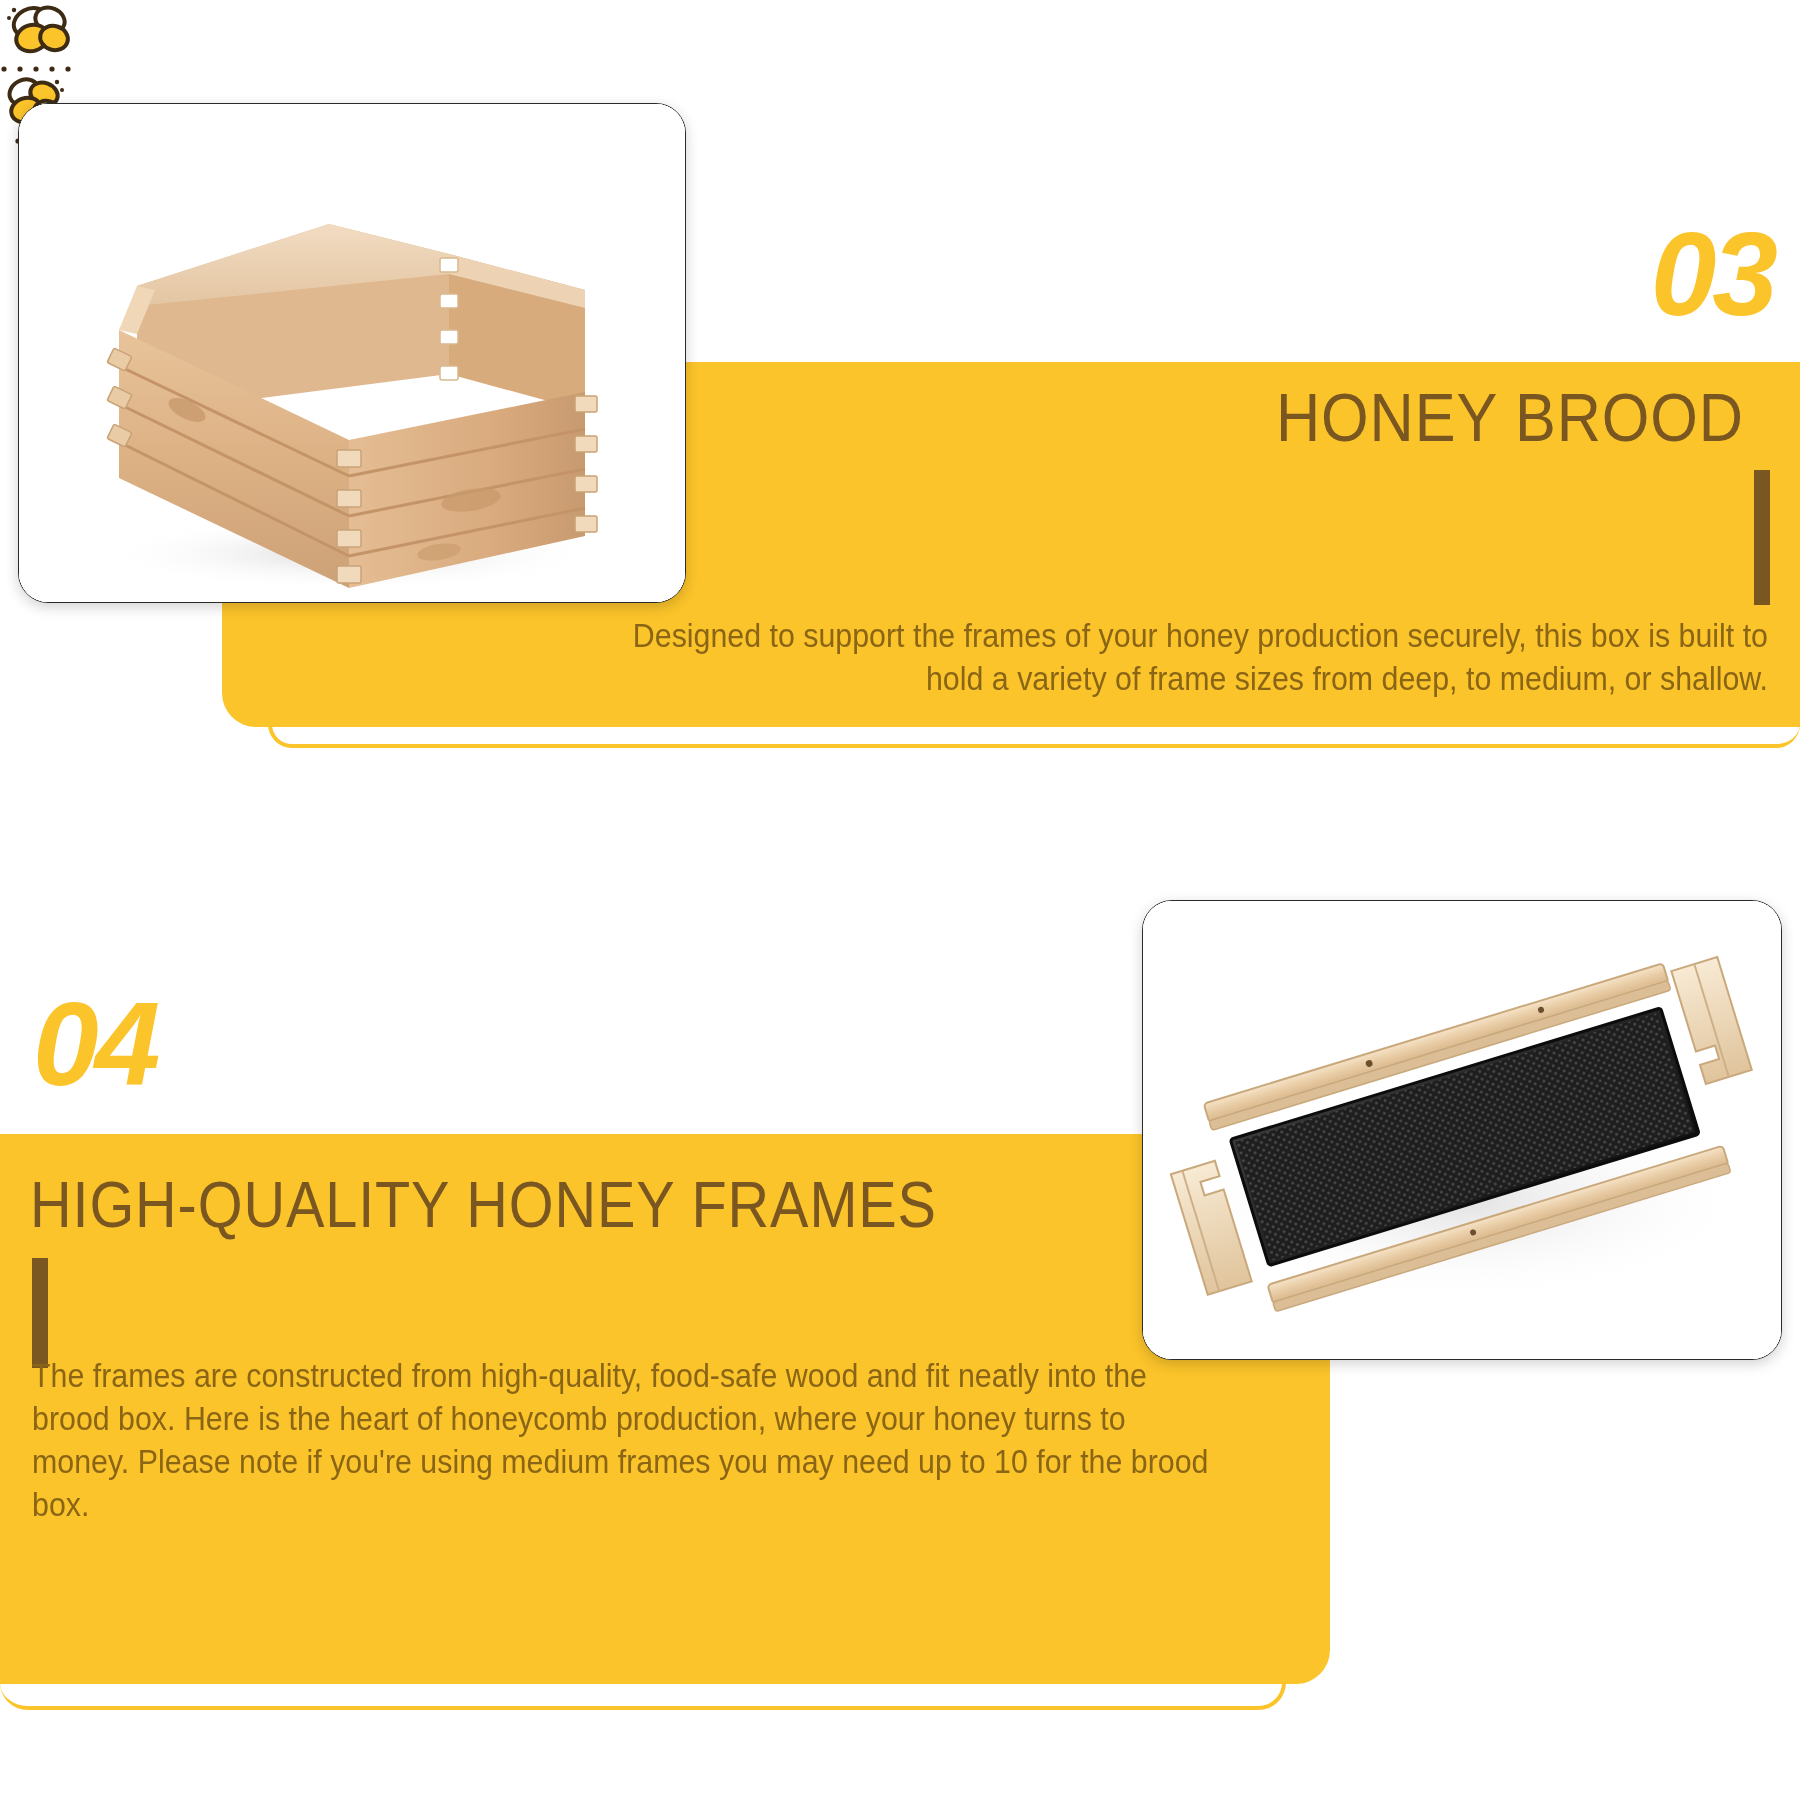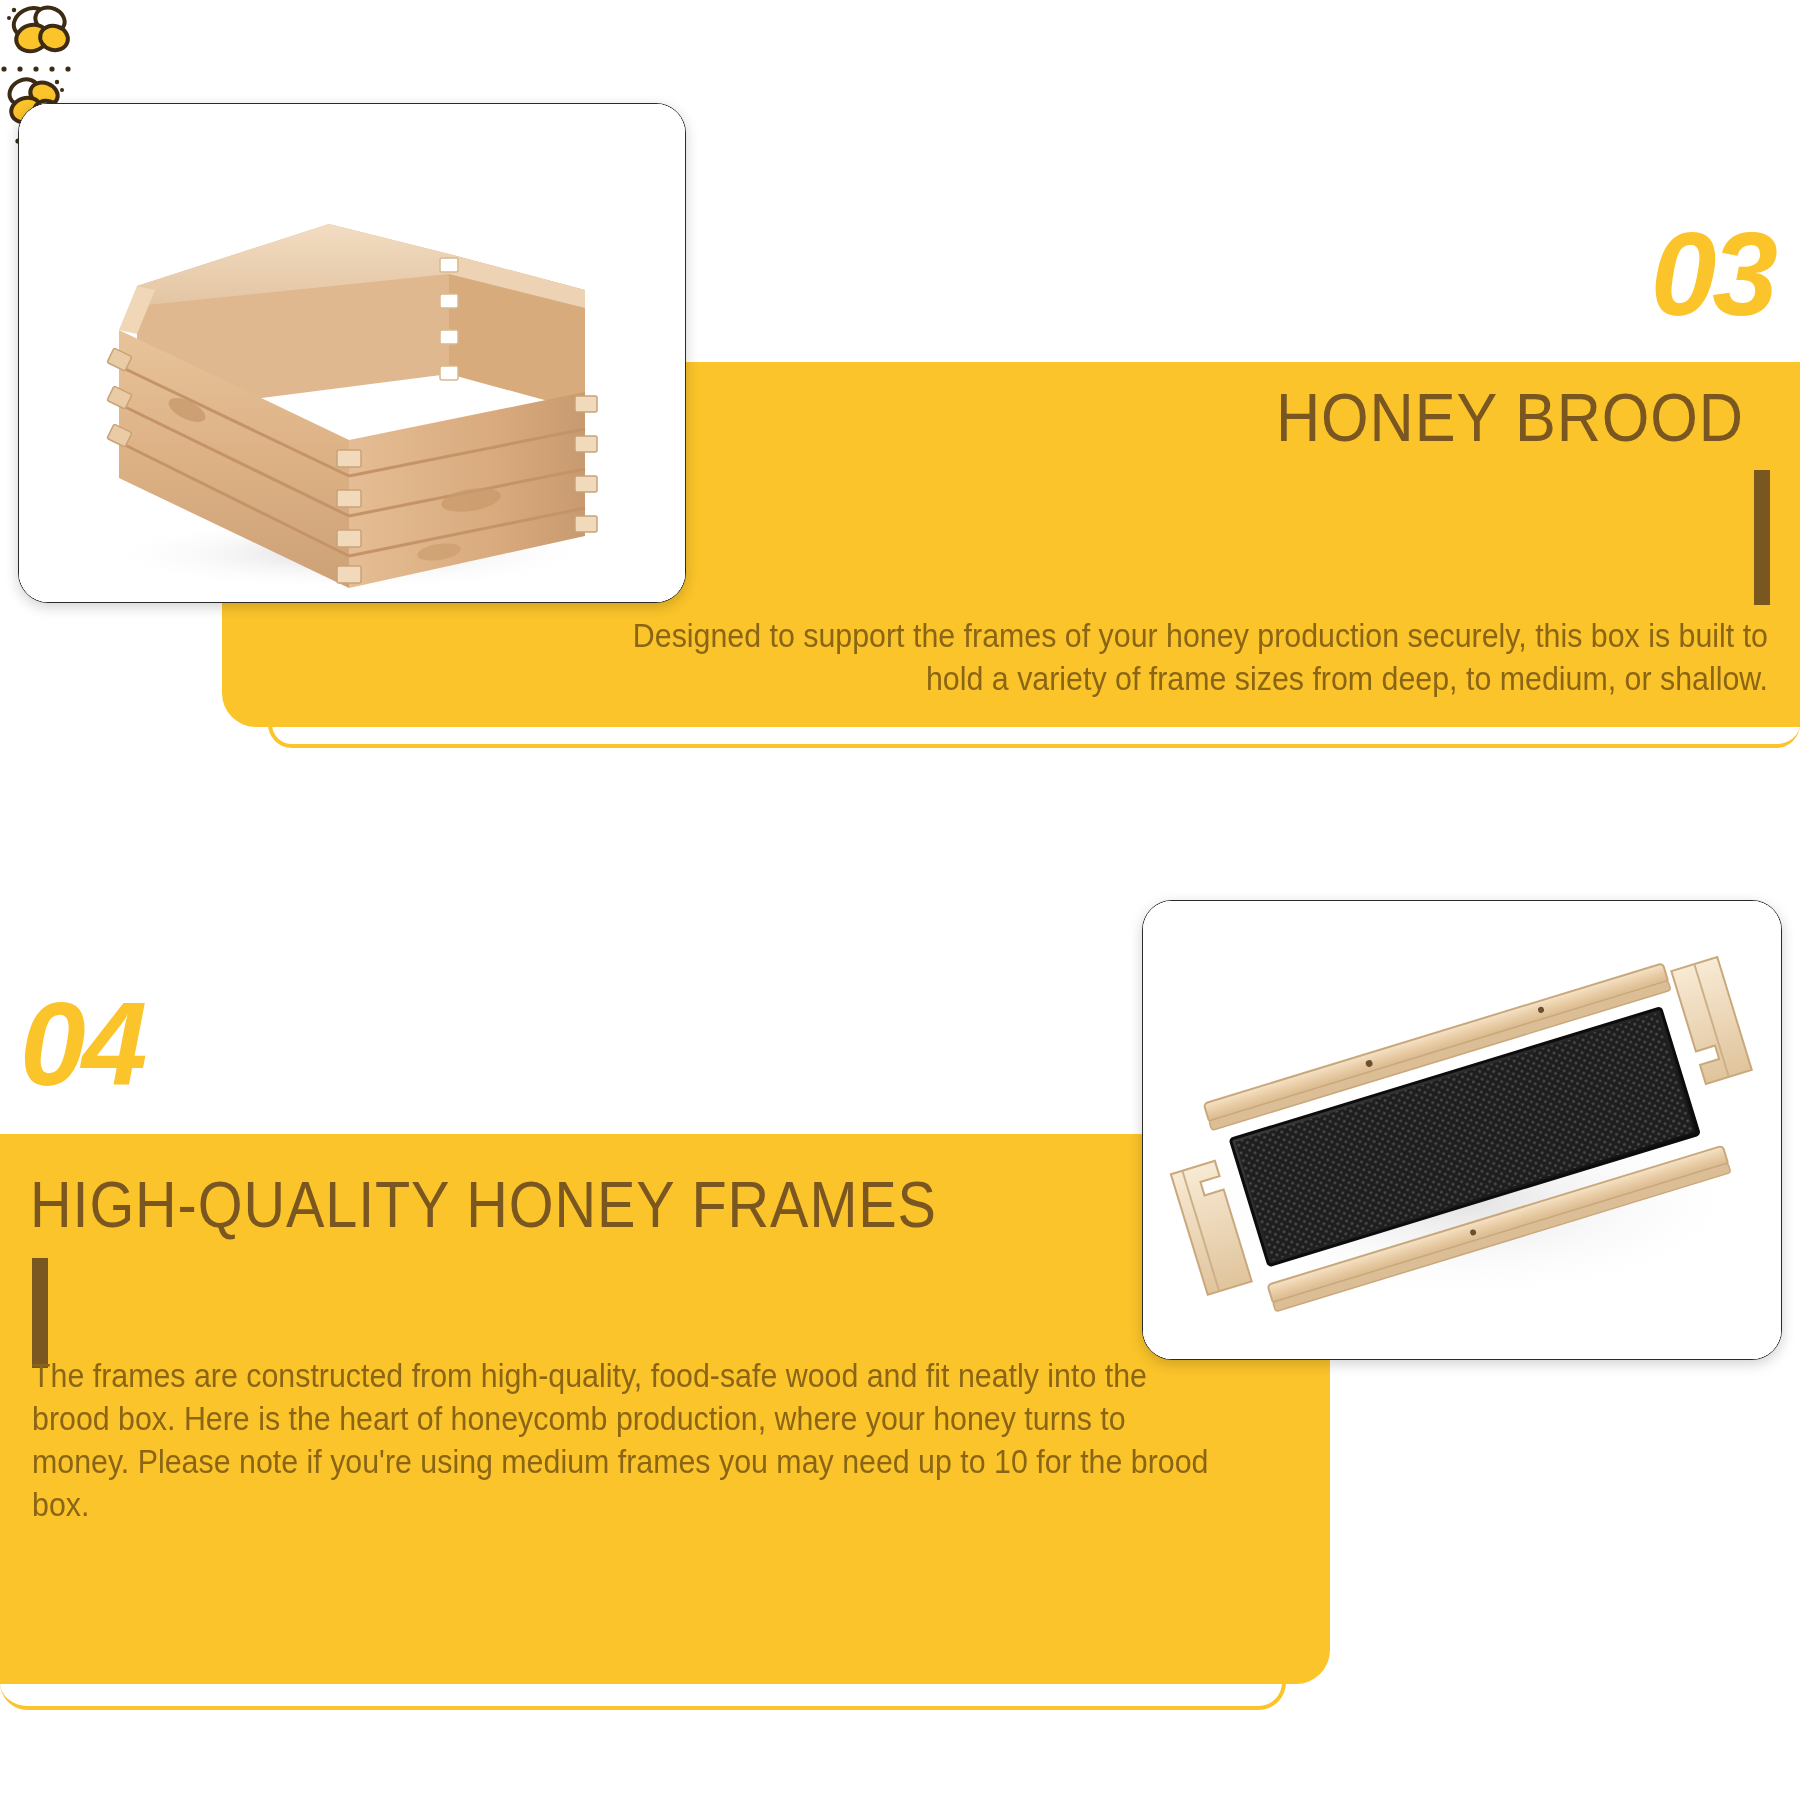--- a/index.html
+++ b/index.html
@@ -77,21 +77,21 @@
   #s4-photo { right:18px; top:900px; width:640px; height:460px; }
   #s4-band-title { left:0px; top:1134px; width:1330px; height:290px; }
   #s4-band-body  { left:0px; top:1424px; width:1330px; height:260px;
                    border-bottom-right-radius:34px; }
   #s4-outline { left:0px; top:1655px; width:1286px; height:55px;
                 border-top:none; border-left:none;
                 border-bottom-right-radius:34px; border-top-right-radius:0; }
   #s4-title { left:30px; top:1168px; font-size:64px; transform-origin:left center; }
   #s4-bar   { left:32px; top:1258px; width:16px; height:110px; }
   #s4-body  { left:32px; top:1355px; width:1290px; font-size:33px; text-align:left; transform-origin:left center; }
-  #s4-num   { left:20px; top:985px; font-size:118px; }
+  #s4-num   { left:33px; top:985px; font-size:118px; }
   #s4-bee   { left:148px; top:1048px; width:72px; height:58px; }
   #s4-dots  { left:198px; top:1085px; width:86px; height:14px; }
 
   .dots svg, .bee svg { display:block; width:100%; height:100%; }
 </style>
 </head>
 <body>
 
 <div class="page">
 

